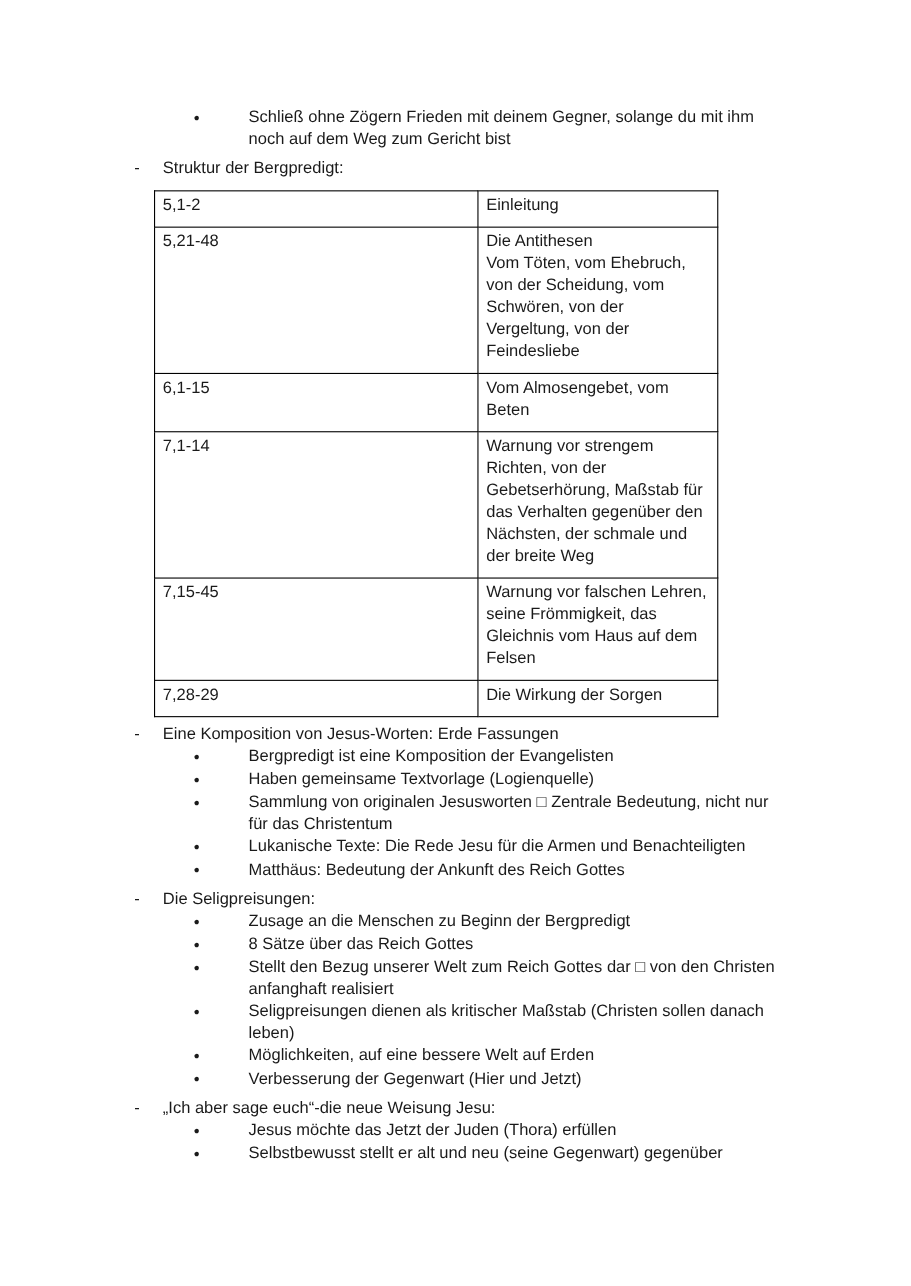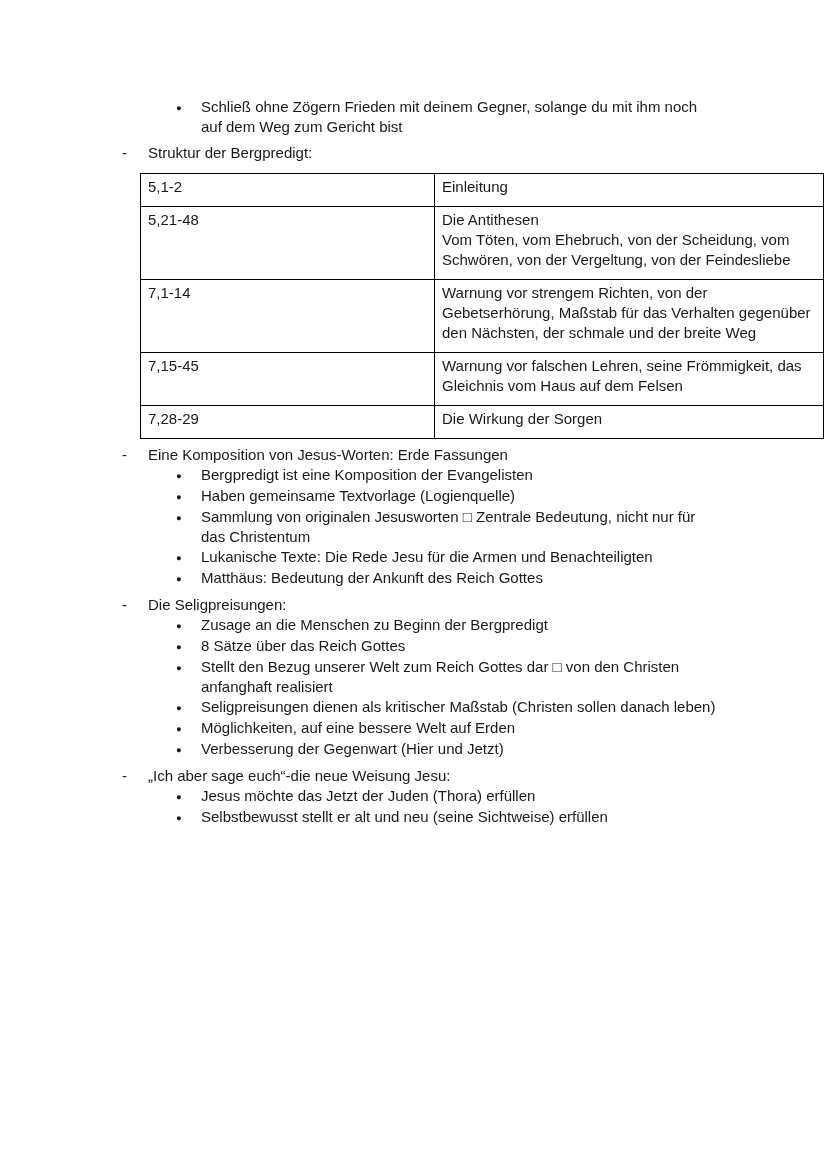--- a/index.html
+++ b/index.html
@@ -19,34 +19,34 @@
     margin-left: 176px;
     margin-right: 110px;
     line-height: 20px;
   }
   .li .mk {
     flex: 0 0 25px;
     font-size: 9.5px;
     line-height: 20px;
     padding-top: 1px;
   }
-  .li .tx { flex: 1; }
+  .li .tx { flex: 1; margin-left: 25px; }
   .dash {
     display: flex;
     margin-left: 122px;
     margin-right: 110px;
     line-height: 20px;
     margin-top: 6px;
   }
   .dash .mk { flex: 0 0 26px; }
   .dash .tx { flex: 1; }
   table.doc {
     border-collapse: collapse;
     margin: 10px 0 1px 140px;
-    width: 684px;
+    width: 513px;
     table-layout: fixed;
   }
   table.doc td {
     border: 1.5px solid #000000;
     vertical-align: top;
     padding: 3px 8px 9px 7px;
     line-height: 20px;
     white-space: pre-line;
   }
   table.doc td.ref { width: 278px; }
@@ -69,20 +69,24 @@
   <table class="doc">
     <tbody>
       <tr>
         <td class="ref">5,1-2</td>
         <td class="desc">Einleitung</td>
       </tr>
       <tr>
         <td class="ref">5,21-48</td>
         <td class="desc">Die Antithesen
 Vom Töten, vom Ehebruch, von der Scheidung, vom Schwören, von der Vergeltung, von der Feindesliebe</td>
+      </tr>
+      <tr>
+        <td class="ref">6,1-15</td>
+        <td class="desc">Vom Almosengebet, vom Beten</td>
       </tr>
       <tr>
         <td class="ref">7,1-14</td>
         <td class="desc">Warnung vor strengem Richten, von der Gebetserhörung, Maßstab für das Verhalten gegenüber den Nächsten, der schmale und der breite Weg</td>
       </tr>
       <tr>
         <td class="ref">7,15-45</td>
         <td class="desc">Warnung vor falschen Lehren, seine Frömmigkeit, das Gleichnis vom Haus auf dem Felsen</td>
       </tr>
       <tr>
@@ -149,16 +153,16 @@
   <div class="dash">
     <span class="mk">-</span>
     <span class="tx">„Ich aber sage euch“-die neue Weisung Jesu:</span>
   </div>
   <div class="li">
     <span class="mk">●</span>
     <span class="tx">Jesus möchte das Jetzt der Juden (Thora) erfüllen</span>
   </div>
   <div class="li">
     <span class="mk">●</span>
-    <span class="tx">Selbstbewusst stellt er alt und neu (seine Sichtweise) erfüllen</span>
+    <span class="tx">Selbstbewusst stellt er alt und neu (seine Gegenwart) gegenüber</span>
   </div>
 
 </div>
 
 </body></html>

